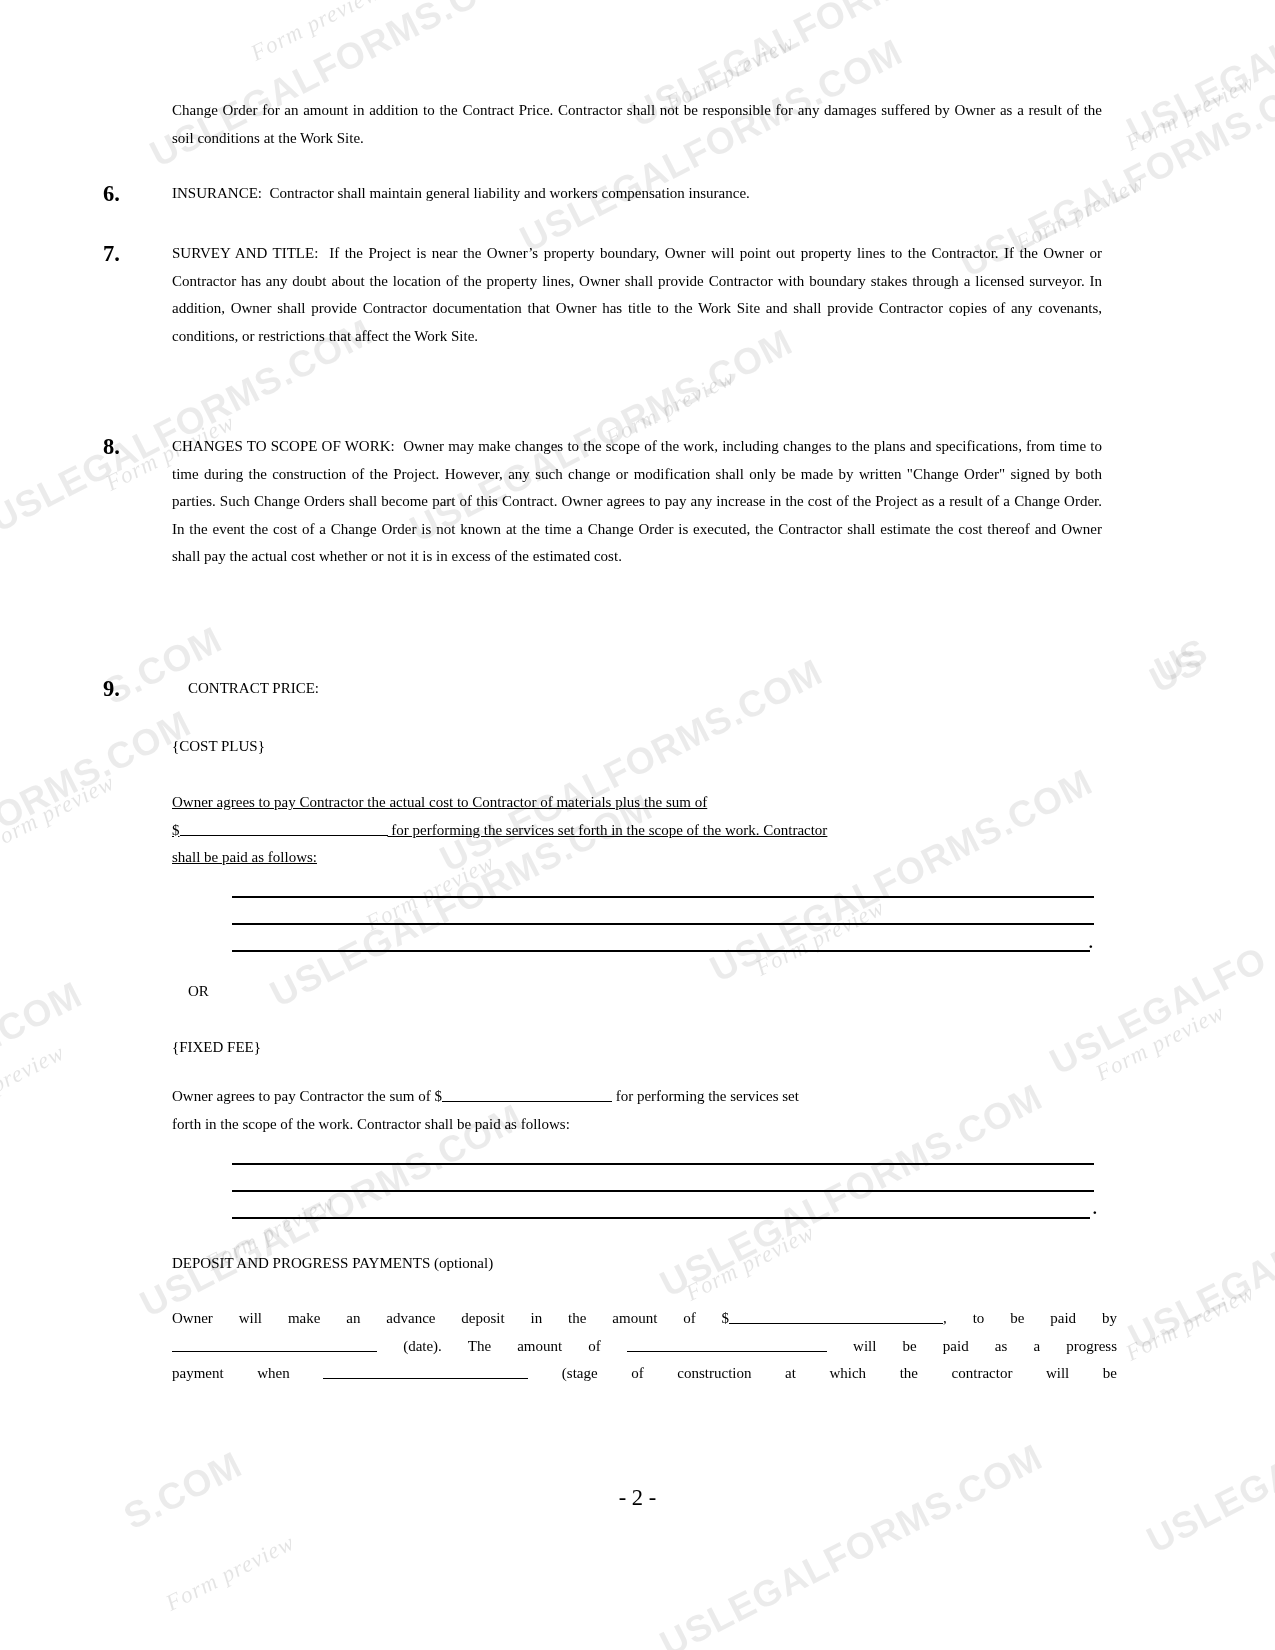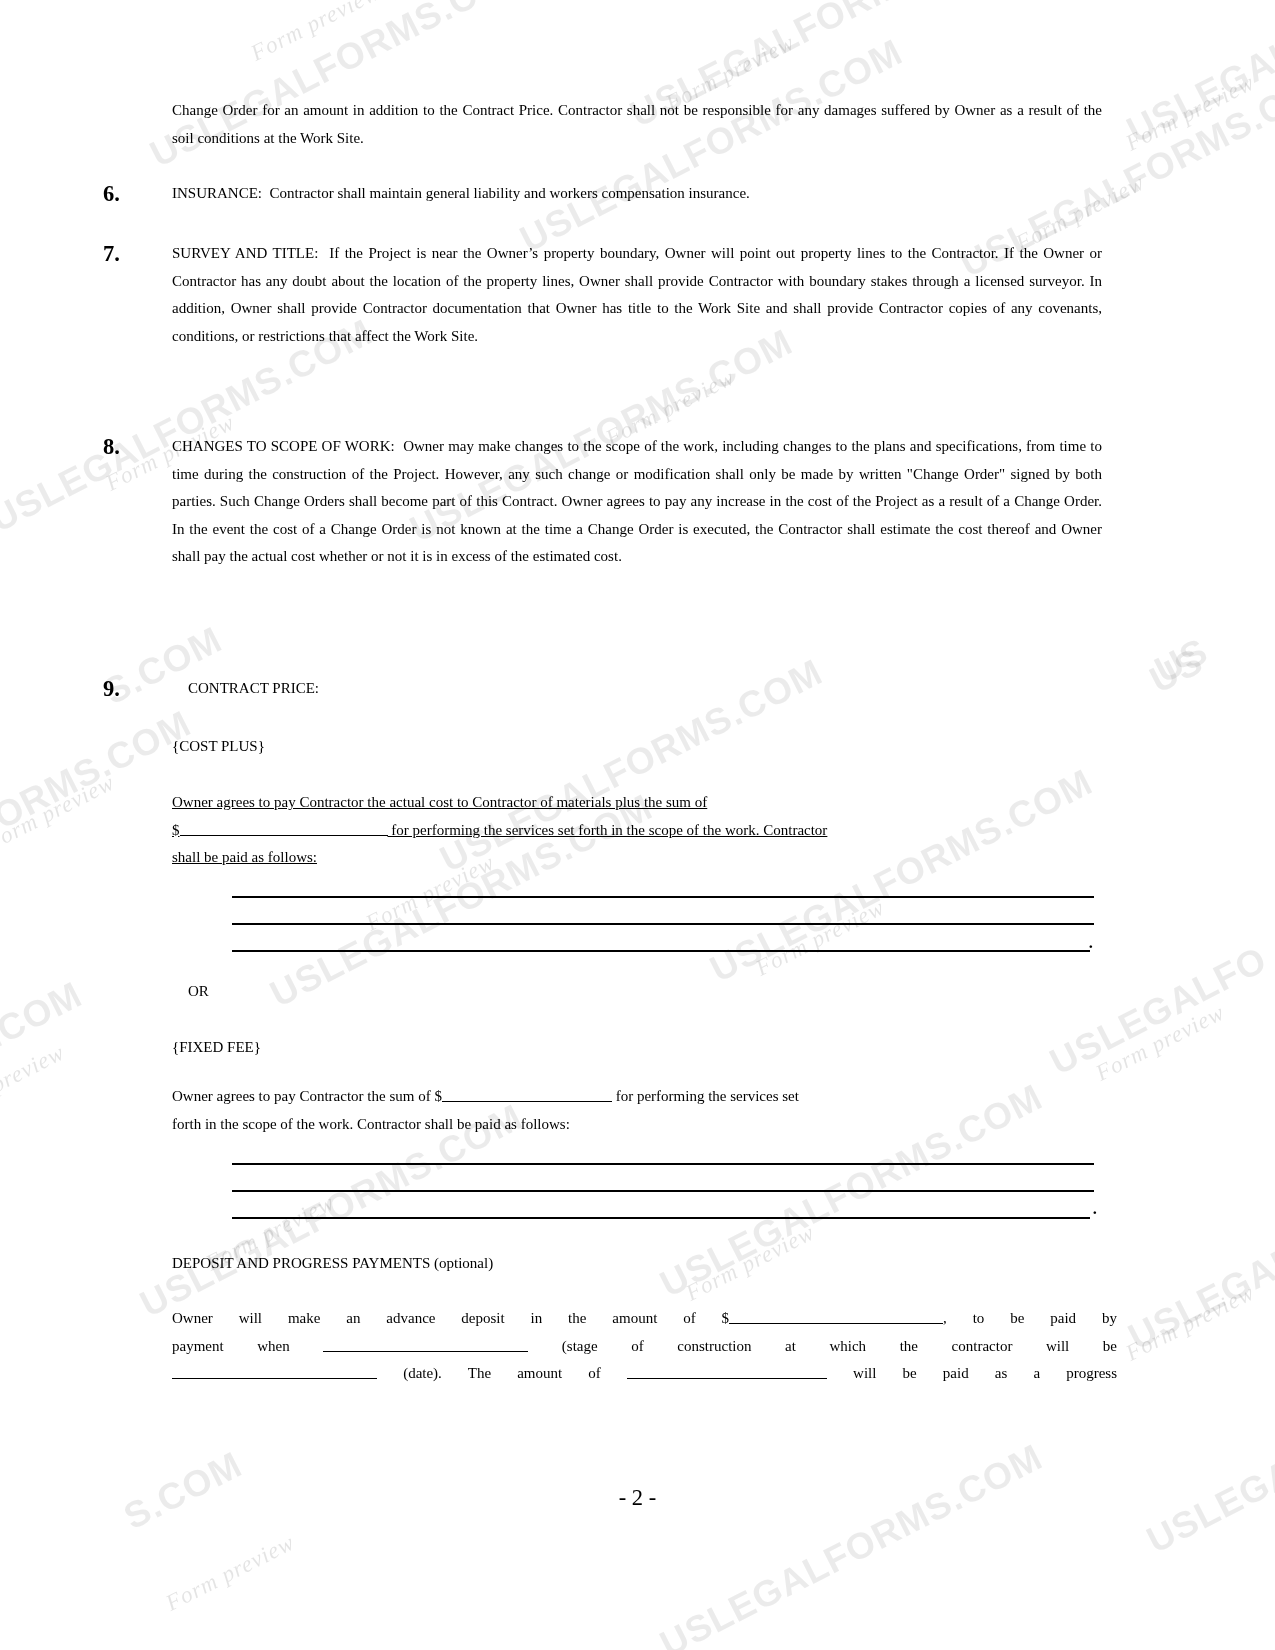--- a/index.html
+++ b/index.html
@@ -210,21 +210,21 @@
       <div class="rule"></div>
       <div class="rule"></div>
       <div class="rule" style="width:858px;"></div>
     </div>
     <div class="period" style="left:1092px; top:1196px;">.</div>
 
     <div class="blk nojust" style="left:172px; top:1250px; width:930px;">DEPOSIT AND PROGRESS PAYMENTS (optional)</div>
 
     <div class="blk nojust" style="left:172px; top:1305px; width:945px;">
       <div class="stretch"><span>Owner will make an advance deposit in the amount of $</span><span class="blank" style="width:214px;"></span><span>, to be paid by</span></div>
+      <div class="stretch"><span class="blank" style="width:205px;"></span><span> (date). The amount of </span><span class="blank" style="width:200px;"></span><span> will be paid as a progress</span></div>
       <div class="stretch"><span>payment when </span><span class="blank" style="width:205px;"></span><span> (stage of construction at which the contractor will be</span></div>
-      <div class="stretch"><span class="blank" style="width:205px;"></span><span> (date). The amount of </span><span class="blank" style="width:200px;"></span><span> will be paid as a progress</span></div>
     </div>
 
   </div>
 
   <div class="footer" style="top:1485px;">- 2 -</div>
 
 </div>
 
 </body></html>

